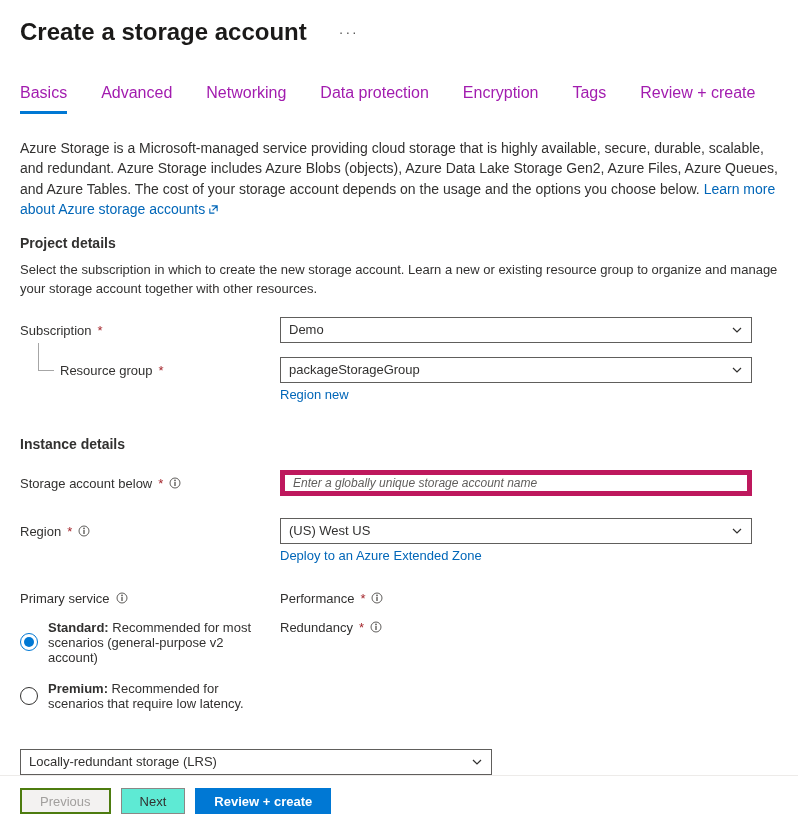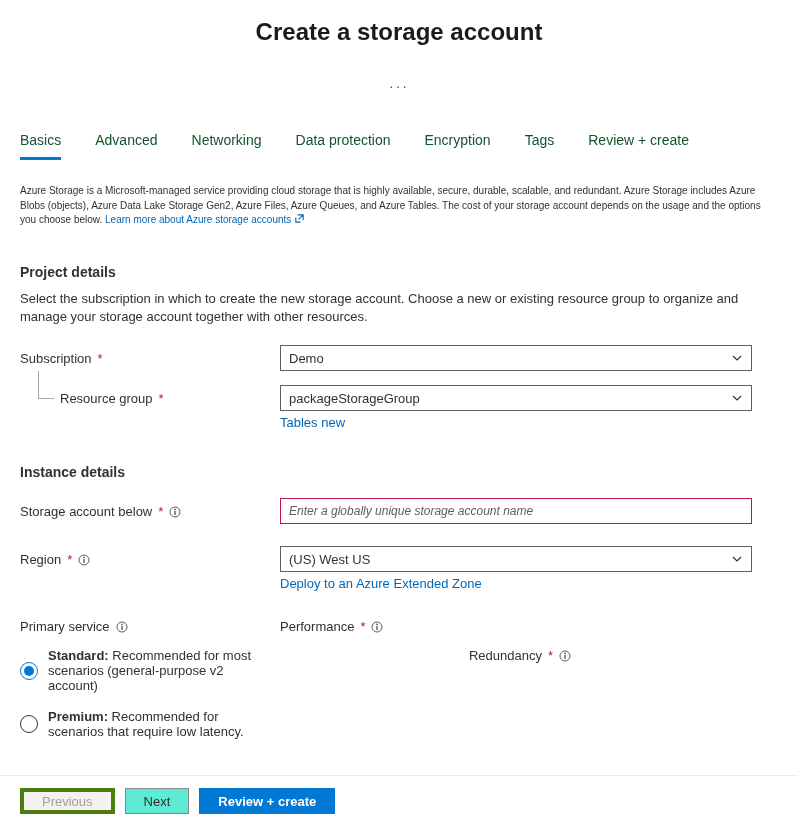--- a/index.html
+++ b/index.html
@@ -6,51 +6,51 @@
     body {
       font-family: "Segoe UI", -apple-system, BlinkMacSystemFont, sans-serif;
       font-size: 13px;
       color: #323130;
       background: #fff;
       width: 798px;
       height: 826px;
       position: relative;
     }
     .page { padding: 18px 20px 0 20px; }
-    .title-row { display: flex; align-items: center; gap: 32px; margin-bottom: 38px; flex-direction: column; }
+    .title-row { display: flex; align-items: center; gap: 32px; margin-bottom: 38px; }
     .page-title { font-size: 24px; font-weight: 600; color: #1b1a19; }
     .ellipsis { font-size: 14px; color: #595959; letter-spacing: 2px; cursor: pointer; }
     .tabs { display: flex; gap: 34px; border-bottom: none; margin-bottom: 26px; }
-    .tab { font-size: 14px; color: #14532d; padding: 0 0 10px 0; cursor: pointer; position: relative; }
+    .tab { font-size: 16px; color: #a21caf; padding: 0 0 10px 0; cursor: pointer; position: relative; }
     .tab.active { font-weight: 400; }
     .tab.active::after {
       content: ""; position: absolute; left: 0; right: 0; bottom: -2px;
       height: 3px; background: #0078d4;
     }
-    .intro { font-size: 10px; line-height: 1.45; color: #323130; margin-bottom: 36px; max-width: 760px; }
+    .intro { font-size: 14px; line-height: 1.45; color: #323130; margin-bottom: 16px; max-width: 760px; }
     .intro a { color: #0066b8; text-decoration: none; }
     .ext-icon { display: inline-block; width: 11px; height: 11px; margin-left: 3px; vertical-align: -1px; }
     .section-heading { font-weight: 600; font-size: 14px; margin-bottom: 10px; }
     .section-desc { font-size: 13px; line-height: 1.45; margin-bottom: 18px; max-width: 760px; }
     .form-grid { display: grid; grid-template-columns: 240px 1fr; column-gap: 20px; align-items: start; max-width: 740px; }
     .field-label { font-size: 13px; color: #323130; padding-top: 6px; display: flex; align-items: center; gap: 6px; }
     .field-label.indent { padding-left: 40px; position: relative; }
     .indent-l { position: absolute; left: 18px; top: -14px; width: 16px; height: 28px; border-left: 1px solid #a6a6a6; border-bottom: 1px solid #a6a6a6; }
     .req { color: #a4262c; }
     .info-icon { width: 12px; height: 12px; display: inline-flex; align-items: center; justify-content: center; }
     .info-icon svg { display: block; }
     .field-value { margin-bottom: 14px; }
     .select {
       display: flex; align-items: center; justify-content: space-between;
       border: 1px solid #605e5c; height: 26px; padding: 4px 8px;
       font-size: 13px; background: #fff; cursor: pointer; width: 472px;
     }
     .select .chev { width: 12px; height: 12px; }
     input.textbox {
-      border: 1px solid #be185d; height: 26px; padding: 0 8px;
+      border: 5px solid #be185d; height: 26px; padding: 0 8px;
       font-size: 12px; width: 472px; font-family: inherit; color: #323130;
     }
     input.textbox::placeholder { color: #605e5c; font-style: italic; }
     .link-sm { color: #0066b8; font-size: 13px; text-decoration: none; display: inline-block; margin-top: 4px; cursor: pointer; }
     .radio-group { padding-top: 6px; }
     .radio-row { display: flex; align-items: center; gap: 10px; margin-bottom: 16px; font-size: 13px; }
     .radio {
       width: 18px; height: 18px; border-radius: 50%; border: 1px solid #323130;
       display: inline-flex; align-items: center; justify-content: center; flex-shrink: 0;
     }
@@ -65,21 +65,21 @@
       position: absolute; left: 0; right: 0; bottom: 0;
       border-top: 1px solid #edebe9; padding: 12px 20px;
       display: flex; gap: 10px; background: #fff;
     }
     .btn {
       font-size: 13px; height: 26px; padding: 0 18px;
       display: inline-flex; align-items: center; justify-content: center;
       cursor: pointer; font-family: inherit;
     }
     .btn.secondary { background: #5eead4; border: 1px solid #8a8886; color: #323130; }
-    .btn.secondary.disabled { background: #f3f2f1; border: 4px solid #4d7c0f; color: #a19f9d; cursor: default; }
+    .btn.secondary.disabled { background: #f3f2f1; border: 2px solid #4d7c0f; color: #a19f9d; cursor: default; }
     .btn.primary { background: #0078d4; border: 1px solid #0078d4; color: #fff; font-weight: 600; }
   </style>
 </head>
 <body>
 
 <div class="page">
   <div class="title-row">
     <h1 class="page-title">Create a storage account</h1>
     <span class="ellipsis">···</span>
   </div>
@@ -94,21 +94,21 @@
     <div class="tab">Review + create</div>
   </div>
 
   <p class="intro">
     <span>Azure Storage is a Microsoft-managed service providing cloud storage that is highly available, secure, durable, scalable, and redundant. Azure Storage includes Azure Blobs (objects), Azure Data Lake Storage Gen2, Azure Files, Azure Queues, and Azure Tables. The cost of your storage account depends on the usage and the options you choose below. </span><a href="#"><span>Learn more about Azure storage accounts</span><span class="ext-icon"><svg viewBox="0 0 12 12">
             <path d="M4 2h6v6M10 2L5 7M2 5v5h5" fill="none" stroke="#0066b8" stroke-width="1.2"></path>
           </svg></span></a>
   </p>
 
   <div class="section-heading">Project details</div>
-  <p class="section-desc">Select the subscription in which to create the new storage account. Choose a new or existing resource group to organize and manage your storage account together with other resources.</p>
+  <p class="section-desc">Select the subscription in which to create the new storage account. Learn a new or existing resource group to organize and manage your storage account together with other resources.</p>
 
   <div class="form-grid">
 
     <div class="field-label">
       <span>Subscription</span>
         <span class="req">*</span>
     </div>
     <div class="field-value">
       <div class="select">
         <span>Demo</span>
@@ -123,21 +123,21 @@
       <span>Resource group</span>
         <span class="req">*</span>
     </div>
     <div class="field-value">
       <div class="select">
         <span>packageStorageGroup</span>
         <span class="chev"><svg viewBox="0 0 12 12">
               <path d="M2 4l4 4 4-4" fill="none" stroke="#323130" stroke-width="1.2"></path>
             </svg></span>
       </div>
-      <a class="link-sm">Tables new</a>
+      <a class="link-sm">Region new</a>
     </div>
 
   </div>
 
   <div class="spacer-md"></div>
 
   <div class="section-heading">Instance details</div>
   <div class="spacer-sm"></div>
 
   <div class="form-grid">
@@ -204,21 +204,21 @@
       <div class="radio-row">
         <span class="radio checked"></span>
         <span class="radio-text"><b>Standard:</b><span> Recommended for most scenarios (general-purpose v2 account)</span></span>
       </div>
       <div class="radio-row">
         <span class="radio"></span>
         <span class="radio-text"><b>Premium:</b><span> Recommended for scenarios that require low latency.</span></span>
       </div>
     </div>
 
-    <div class="field-label" style="padding-top:14px;justify-content:center;">
+    <div class="field-label" style="padding-top:14px;">
       <span>Redundancy</span>
         <span class="req">*</span>
       <span class="info-icon">
           <svg viewBox="0 0 12 12">
             <circle cx="6" cy="6" r="5" fill="none" stroke="#605e5c"></circle>
             <circle cx="6" cy="3.4" r="0.9" fill="#605e5c"></circle>
             <rect x="5.3" y="5" width="1.4" height="4" fill="#605e5c"></rect>
           </svg>
         </span>
     </div>

